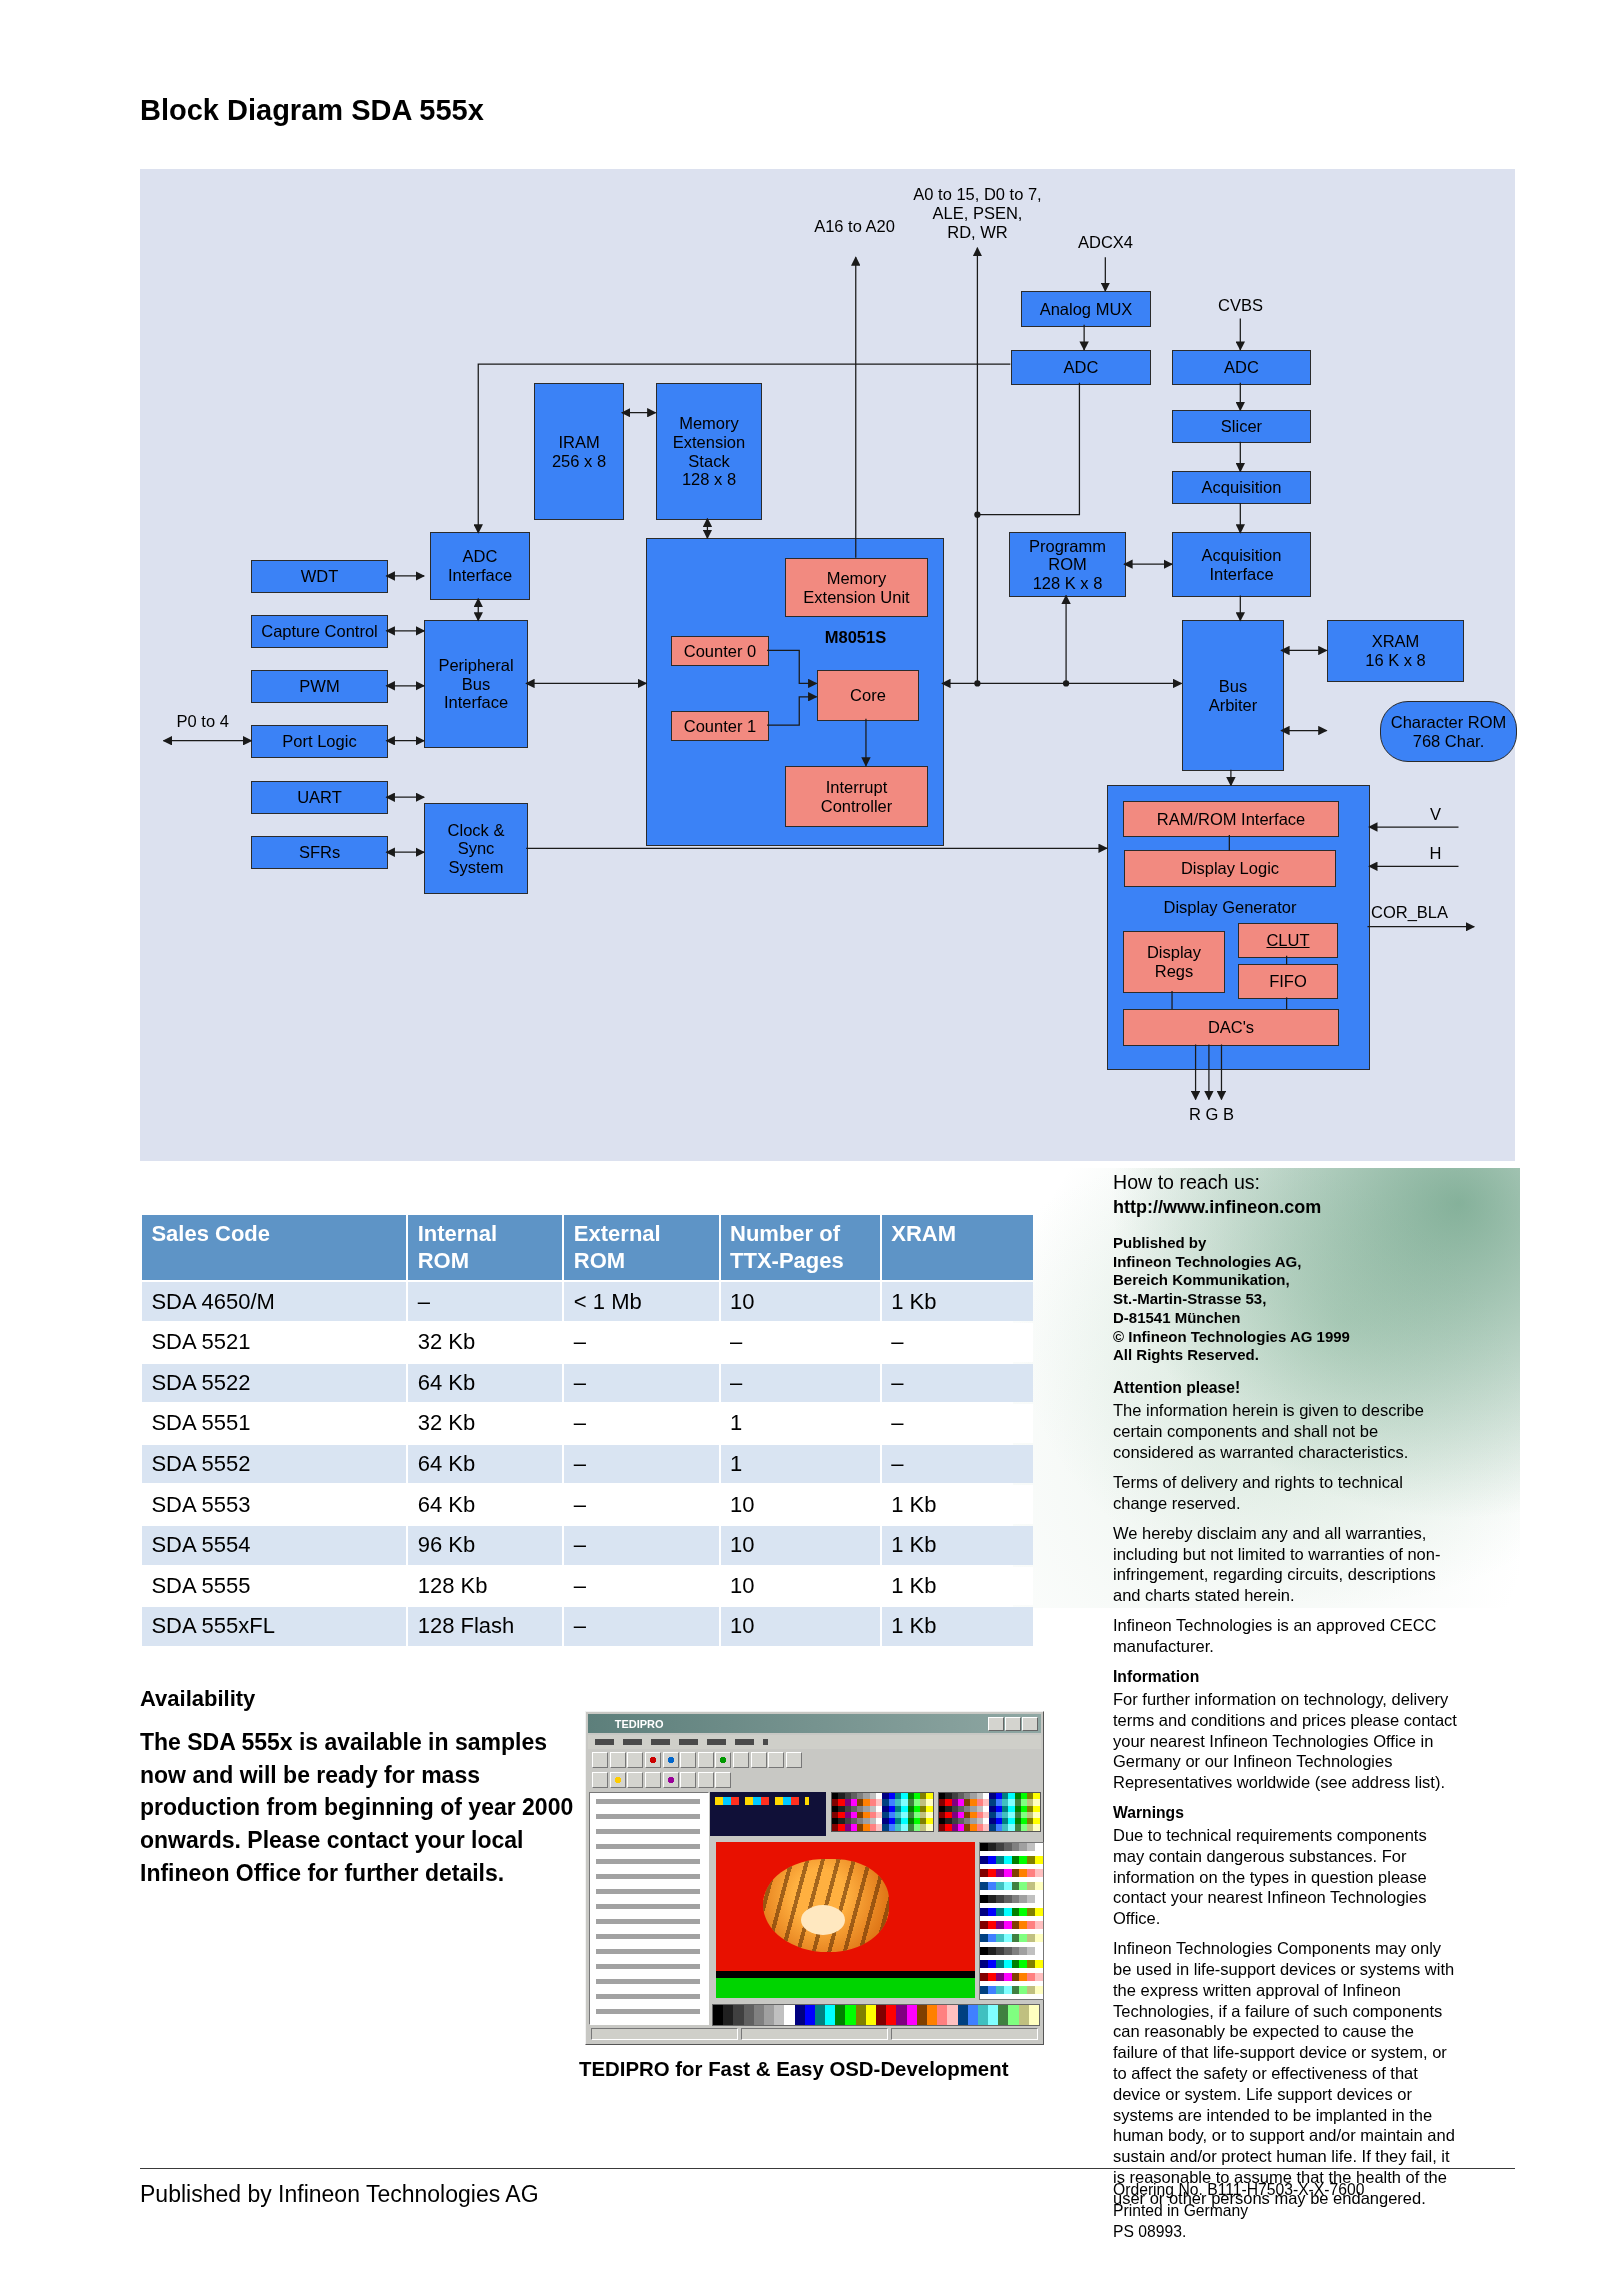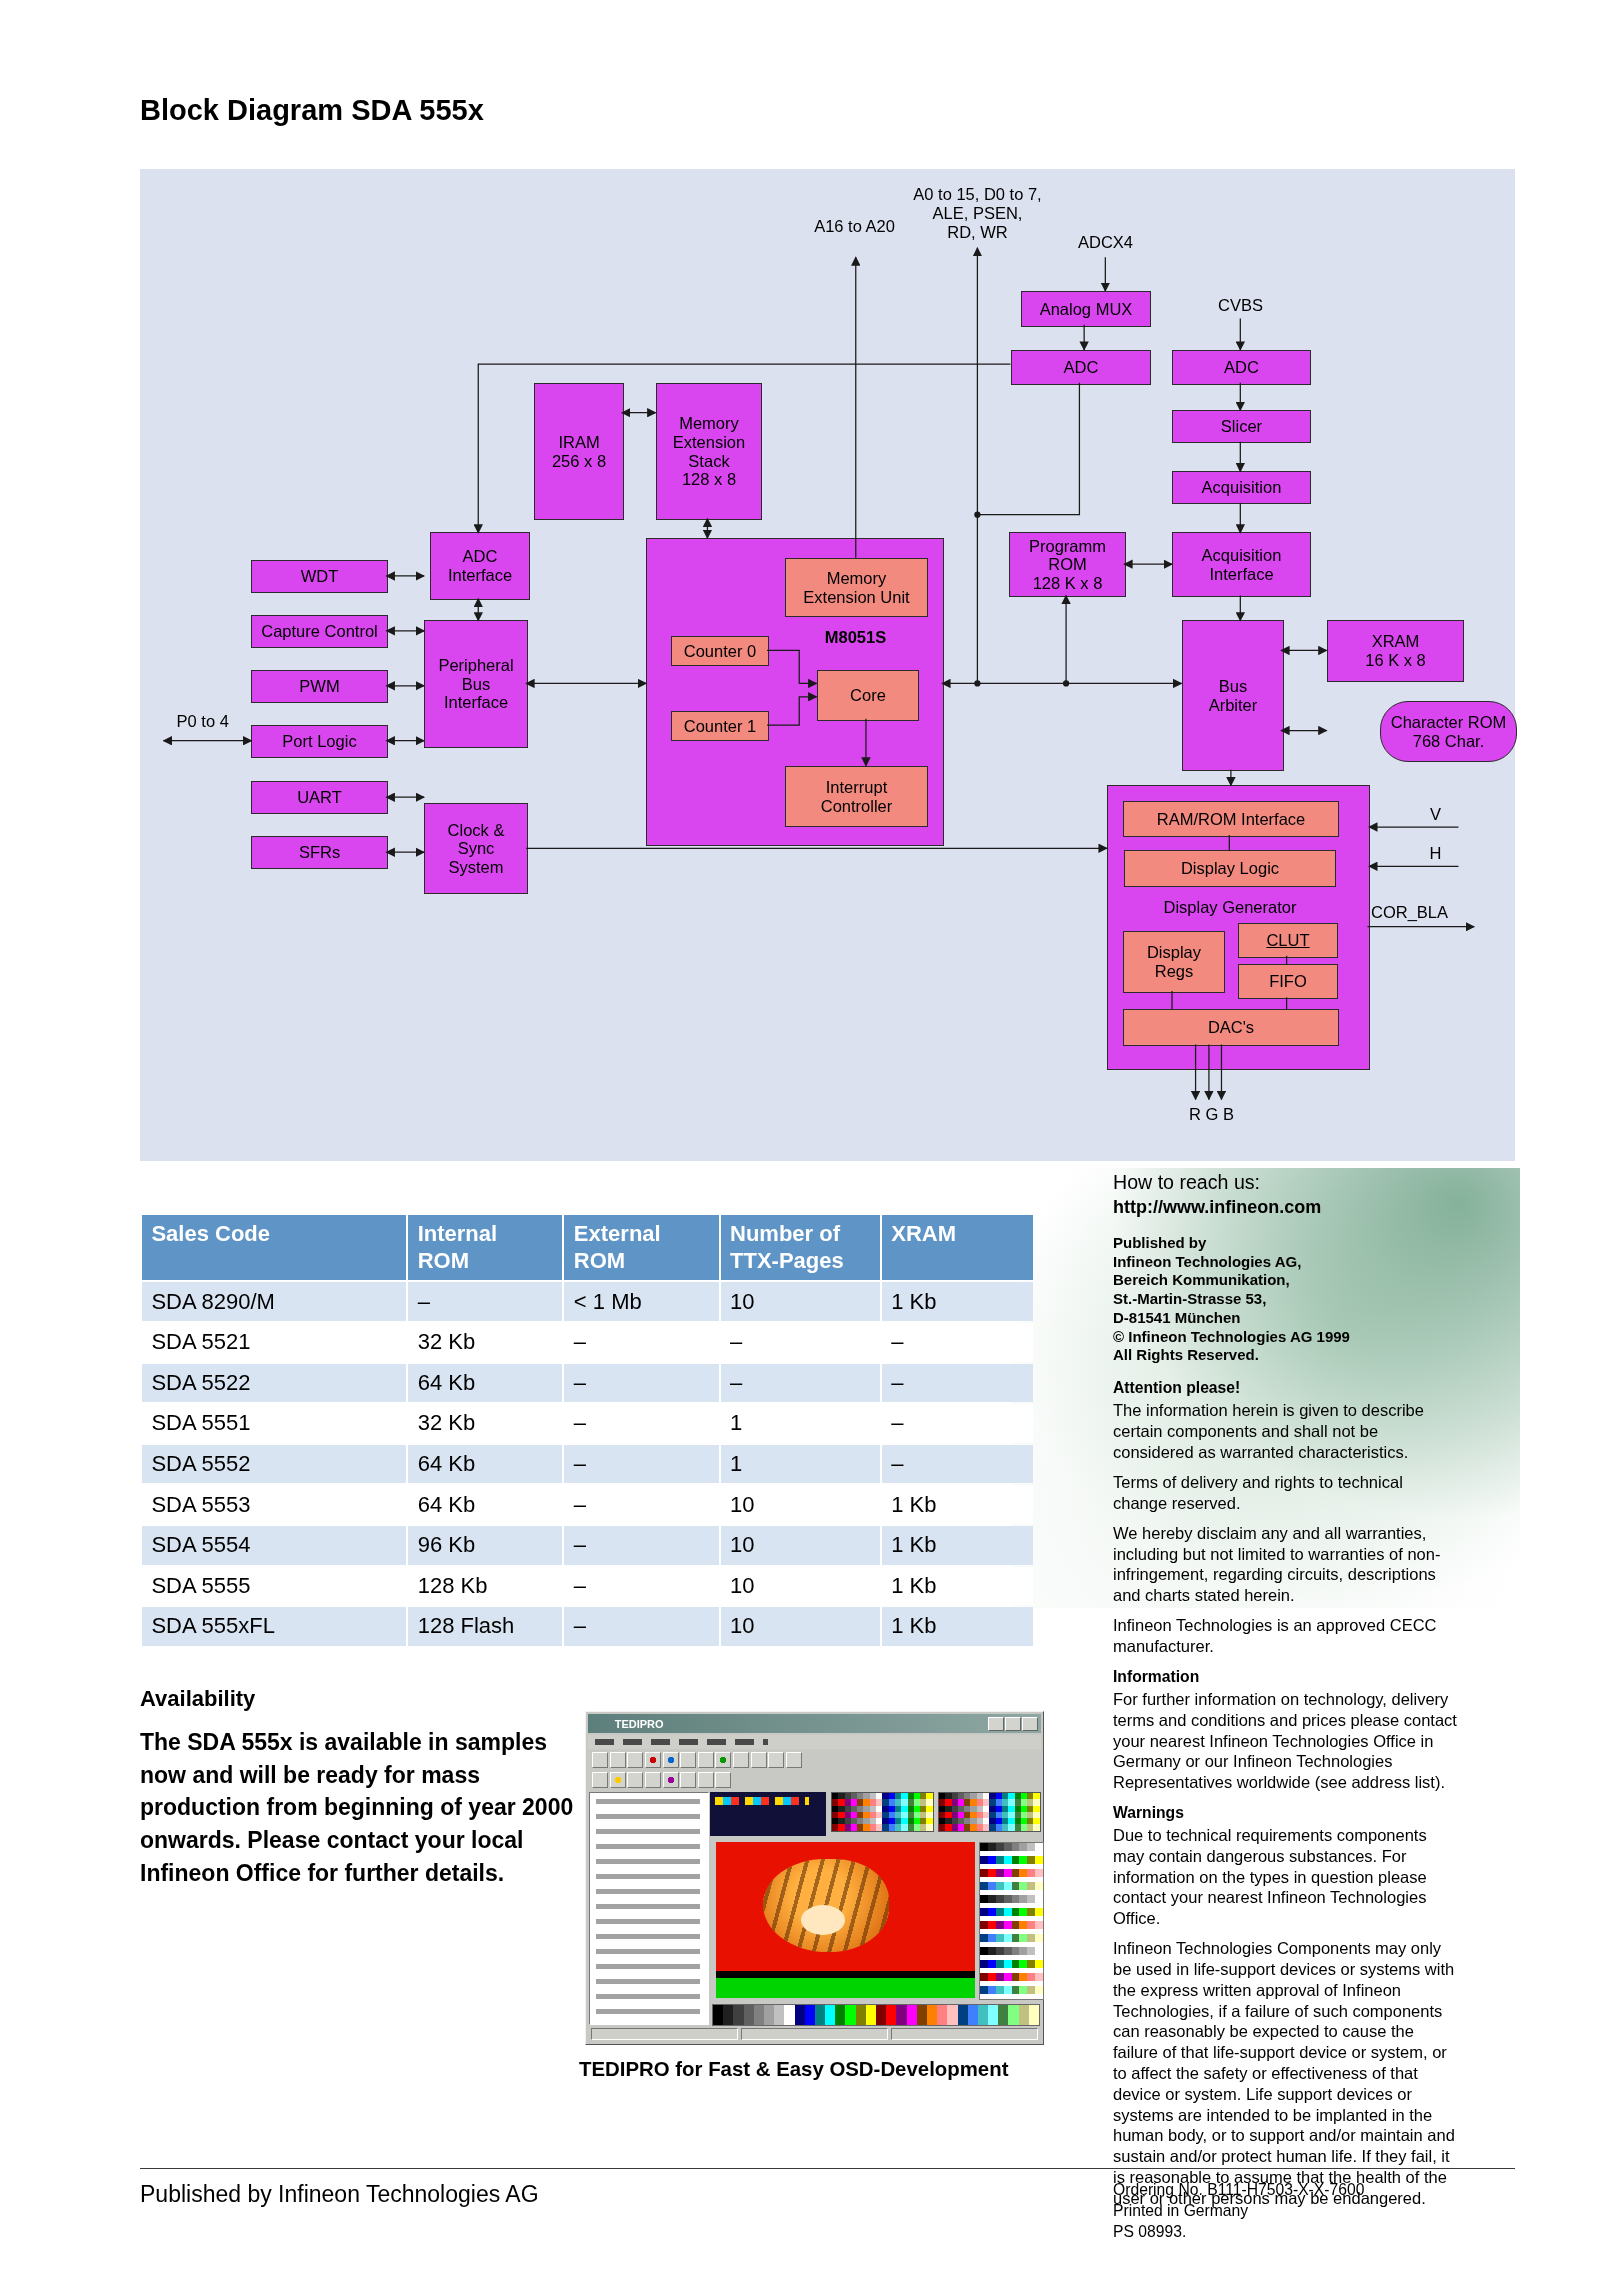--- a/index.html
+++ b/index.html
@@ -6,21 +6,21 @@
   .page{position:relative;width:1622px;height:2295px;background:#fff;
         font-family:"Liberation Sans", sans-serif;color:#000;overflow:hidden;}
 
   
   .page-title{position:absolute;left:140px;top:94px;font-size:29px;font-weight:bold;}
 
   
   .diagram{position:absolute;left:140px;top:169px;width:1375px;height:992px;background:#dce1ef;}
   .diagram svg{position:absolute;left:0;top:0;z-index:5;pointer-events:none;}
   .blk{position:absolute;display:flex;align-items:center;justify-content:center;text-align:center;
-       background:#d946ef;border:0.8px solid #2b2b2b;font-size:16.5px;line-height:1.13;
+       background:#3b82f6;border:0.8px solid #2b2b2b;font-size:16.5px;line-height:1.13;
        white-space:pre-line;z-index:2;}
   .container-blk{z-index:1;}
   .pnk{background:#f28a80;z-index:3;}
   .dlabel{position:absolute;font-size:16.5px;line-height:1.15;z-index:4;white-space:pre-line;text-align:center;}
   .bold{font-weight:bold;}
 
   
   table.spec{position:absolute;left:140px;top:1213px;width:895px;border-collapse:separate;
              border-spacing:2.4px;table-layout:fixed;z-index:2;}
   table.spec th{background:#5e94c6;color:#fff;font-weight:bold;font-size:22px;text-align:left;
@@ -241,21 +241,21 @@
 ROM</th>
         <th>External
 ROM</th>
         <th>Number of
 TTX-Pages</th>
         <th>XRAM</th>
       </tr>
     </thead>
     <tbody>
       <tr>
-          <td>SDA 8290/M</td>
+          <td>SDA 4650/M</td>
           <td>–</td>
           <td>&lt; 1 Mb</td>
           <td>10</td>
           <td>1 Kb</td>
         </tr>
       <tr>
           <td>SDA 5521</td>
           <td>32 Kb</td>
           <td>–</td>
           <td>–</td>

